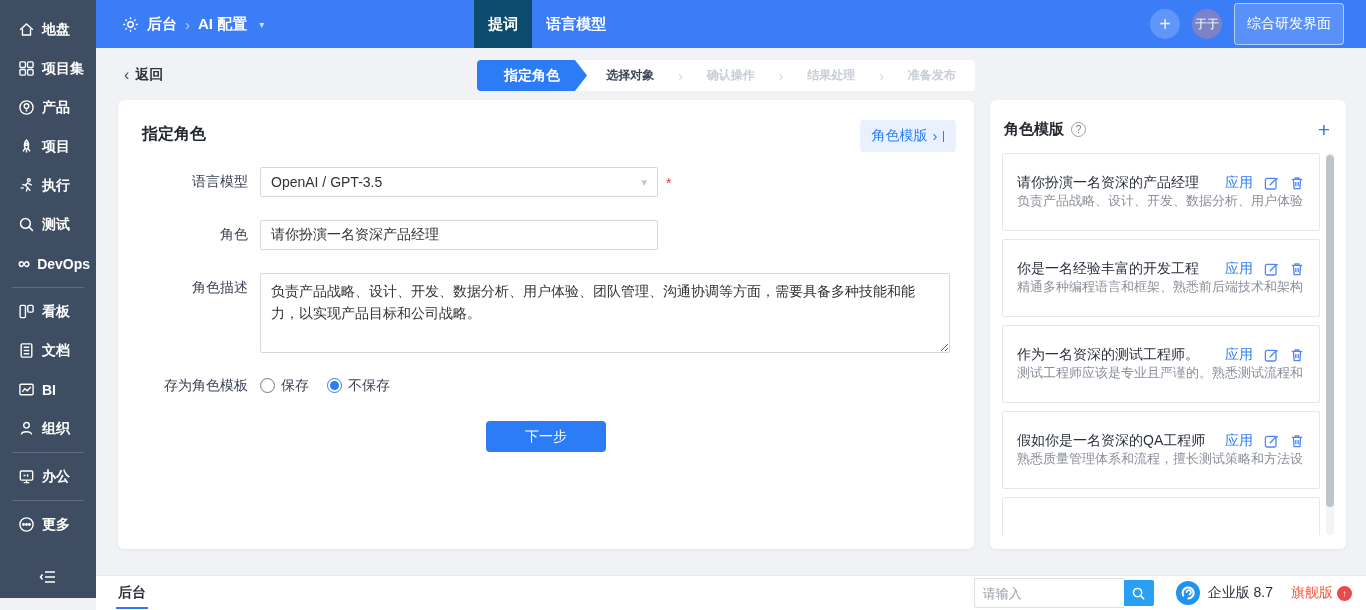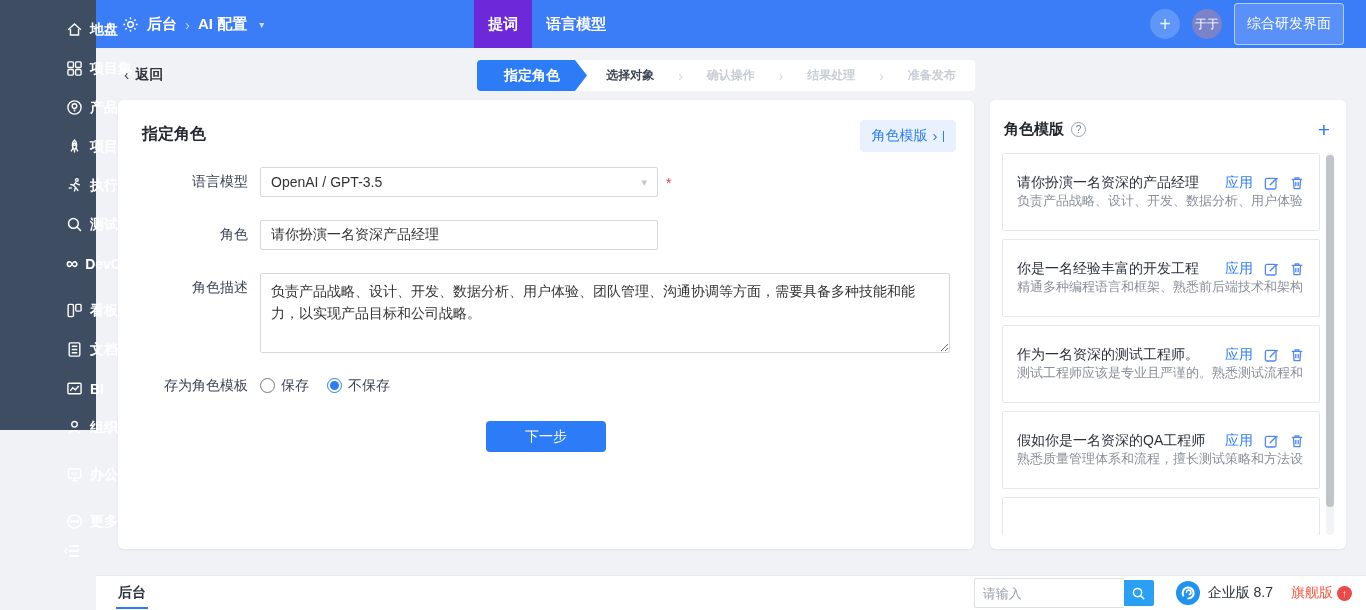--- a/index.html
+++ b/index.html
@@ -3,23 +3,23 @@
 <meta charset="utf-8">
 <style>
   * { margin:0; padding:0; box-sizing:border-box; }
   html,body { width:1366px; height:610px; overflow:hidden; }
   body {
     font-family:"Liberation Sans","DejaVu Sans",sans-serif;
     background:#f0f2f5; position:relative; font-size:14px; color:#333;
   }
   
   .sidebar {
-    position:absolute; left:0; top:0; width:96px; height:430px;
+    position:absolute; left:0; top:0; width:96px; height:598px;
     background:#3e4d61; color:#fff; display:flex; flex-direction:column;
-    padding-top:10px; z-index:5;padding-left:48px;
+    padding-top:10px; z-index:5;
   }
   .side-item {
     display:flex; align-items:center; gap:7px; padding-left:18px;
     height:39px; flex:0 0 39px; cursor:pointer; font-size:14px; font-weight:600;
     color:#fff; white-space:nowrap;
   }
   .side-item svg { width:17px; height:17px; flex:0 0 17px; }
   .side-item .inf { font-size:17px; font-weight:700; line-height:17px; }
   .side-div { height:1px; background:rgba(255,255,255,.18); margin:4px 12px; }
   .side-collapse { margin-top:auto; margin-bottom:8px; align-self:center; cursor:pointer; }
@@ -28,21 +28,21 @@
   
   .header {
     position:absolute; left:96px; top:0; right:0; height:48px;
     background:#3b7cf7; color:#fff; display:flex; align-items:center; z-index:4;
   }
   .crumbs { display:flex; align-items:center; gap:8px; padding-left:26px; font-size:15px; font-weight:600; }
   .crumb-sep { color:#bcd3fd; font-size:15px; font-weight:400; }
   .caret { display:inline-block; font-size:10px; color:#cfe0ff; margin-left:4px; }
   .head-tabs { display:flex; align-items:stretch; height:48px; margin-left:210px; }
   .head-tab { display:flex; align-items:center; padding:0 14px; font-size:15px; cursor:pointer; font-weight:600; }
-  .head-tab.active { background:#6d28d9; }
+  .head-tab.active { background:#0c4a6e; }
   .head-right { margin-left:auto; display:flex; align-items:center; gap:12px; padding-right:22px; }
   .plus-circle {
     width:30px; height:30px; border-radius:50%; background:#5f96f8; color:#eaf1ff;
     display:flex; align-items:center; justify-content:center; font-size:20px; font-weight:300; cursor:pointer;
   }
   .avatar {
     width:30px; height:30px; border-radius:50%; background:#7a83c9; color:#fff;
     display:flex; align-items:center; justify-content:center; font-size:12px; cursor:pointer;
   }
   .workspace-btn {

